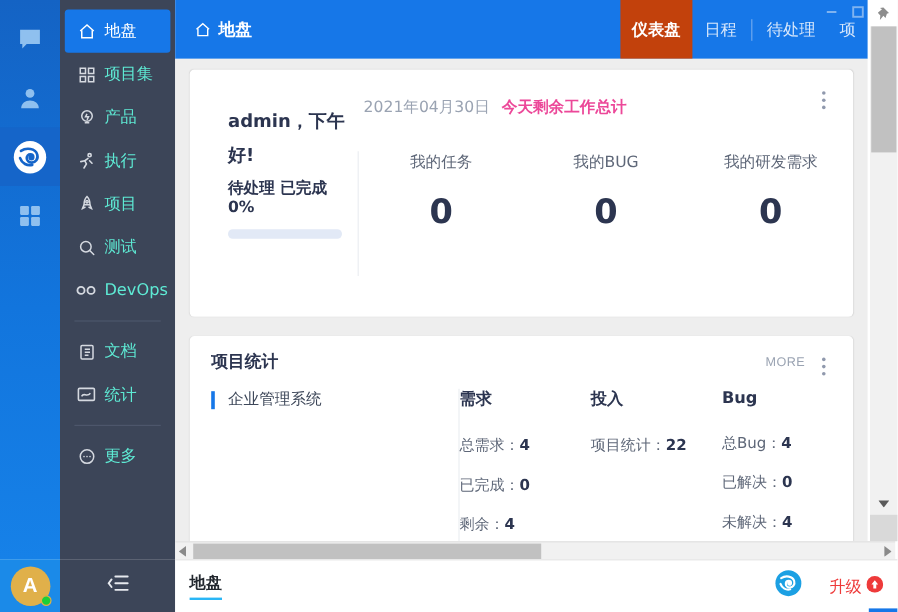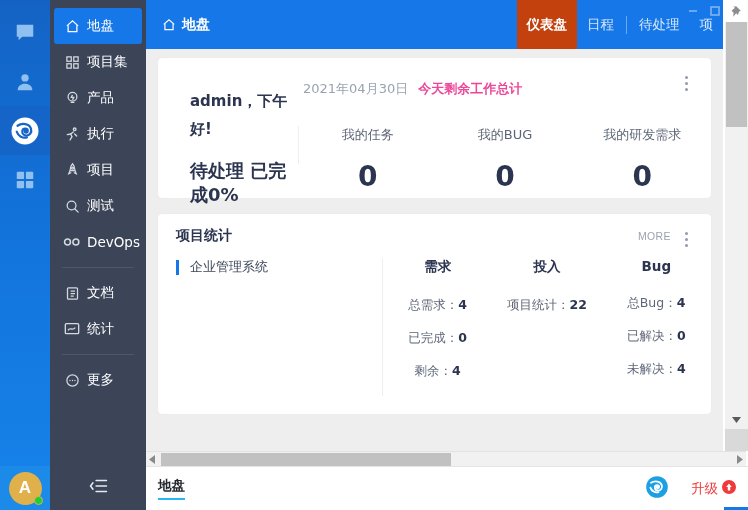--- a/index.html
+++ b/index.html
@@ -40,21 +40,21 @@
   }
 
   
   .sidebar {
     position: absolute; left: 50px; top: 0; width: 96px; height: 466px;
     background: #3c4558;
   }
   .menu { padding-top: 8px; }
   .menu-item {
     height: 36px; margin: 0 4px 0 4px; display:flex; align-items:center;
-    color:#ffffff; font-size:13.5px; border-radius:3px; padding-left:8px;
+    color:#5eead4; font-size:13.5px; border-radius:3px; padding-left:8px;
     font-family:"DejaVu Sans","Liberation Sans",sans-serif;
   }
   .menu-item.active { background:#1677e8; color:#fff; }
   .menu-item .mi-ico { width:20px; display:flex; align-items:center; justify-content:center; margin-right:5px; }
   .menu-sep { height:1px; background:#4d566b; margin:7px 12px; }
 
   .sidebar-foot {
     position:absolute; left:50px; bottom:0; width:96px; height:44px;
     background:#3c4558; display:flex; align-items:center; justify-content:center;
   }
@@ -84,25 +84,25 @@
   .content {
     position:absolute; left:146px; top:49px; width:577px; height:402px;
     background:#eeeeee; overflow:hidden;
   }
   .card {
     background:#fff; border-radius:4px; margin:9px 12px 0 12px;
     box-shadow:0 0 1px rgba(0,0,0,.10);
   }
 
   
-  .card-greet { height:140px; position:relative; display:flex; }
+  .card-greet { height:206px; position:relative; display:flex; }
   .greet-left { width:130px; padding:29px 0 0 32px; }
   .greet-hi { font-size:15px; font-weight:bold; color:#2c3550; line-height:28px;
               font-family:"DejaVu Sans","Liberation Sans",sans-serif; }
-  .greet-sub { margin-top:16px; font-size:18px; font-weight:bold; color:#2c3550;
+  .greet-sub { margin-top:5px; font-size:13px; font-weight:bold; color:#2c3550;
                font-family:"DejaVu Sans","Liberation Sans",sans-serif; }
   .greet-bar { margin-top:10px; width:95px; height:8px; border-radius:4px; background:#e2e9f6; }
   .greet-right { flex:1; border-left:1px solid #eceef2; margin:68px 0 34px 10px; position:relative; }
   .greet-date {
     position:absolute; top:-46px; left:4px; font-size:13px; color:#9aa3b2; white-space:nowrap;
     font-family:"DejaVu Sans","Liberation Sans",sans-serif;
   }
   .greet-date b { color:#ec4899; font-weight:bold; margin-left:10px; }
   .stats { display:flex; height:100%; }
   .stat { flex:1; text-align:center; }
@@ -120,21 +120,21 @@
   .proj-title { font-size:14px; font-weight:bold; color:#2c3550;
                 font-family:"DejaVu Sans","Liberation Sans",sans-serif; }
   .proj-more { margin-left:auto; margin-right:22px; font-size:10.5px; color:#9aa3b2; letter-spacing:.4px;
                font-family:"Liberation Sans",sans-serif; }
   .proj-body { display:flex; }
   .proj-left { width:224px; padding-left:18px; }
   .proj-item { display:flex; align-items:center; font-size:13px; color:#3d4759;
                font-family:"DejaVu Sans","Liberation Sans",sans-serif; }
   .proj-item .bar { width:3px; height:15px; background:#1677e8; margin-right:11px; }
   .proj-right { flex:1; border-left:1px solid #eceef2; display:flex; }
-  .pcol { flex:1; text-align:center; }
+  .pcol { flex:1; text-align:left; }
   .pcol-h { font-size:13.5px; font-weight:bold; color:#2c3550; margin-bottom:21px;
             font-family:"DejaVu Sans","Liberation Sans",sans-serif; }
   .pcol-r { font-size:12.5px; color:#5e6778; margin-bottom:17px; line-height:16px;
             font-family:"DejaVu Sans","Liberation Sans",sans-serif; }
   .pcol-r b { color:#2c3550; }
 
   
   .hscroll {
     position:absolute; left:146px; top:451px; width:600px; height:15px;
     background:#f1f1f1; border-top:1px solid #e2e2e2; display:flex; align-items:center;

